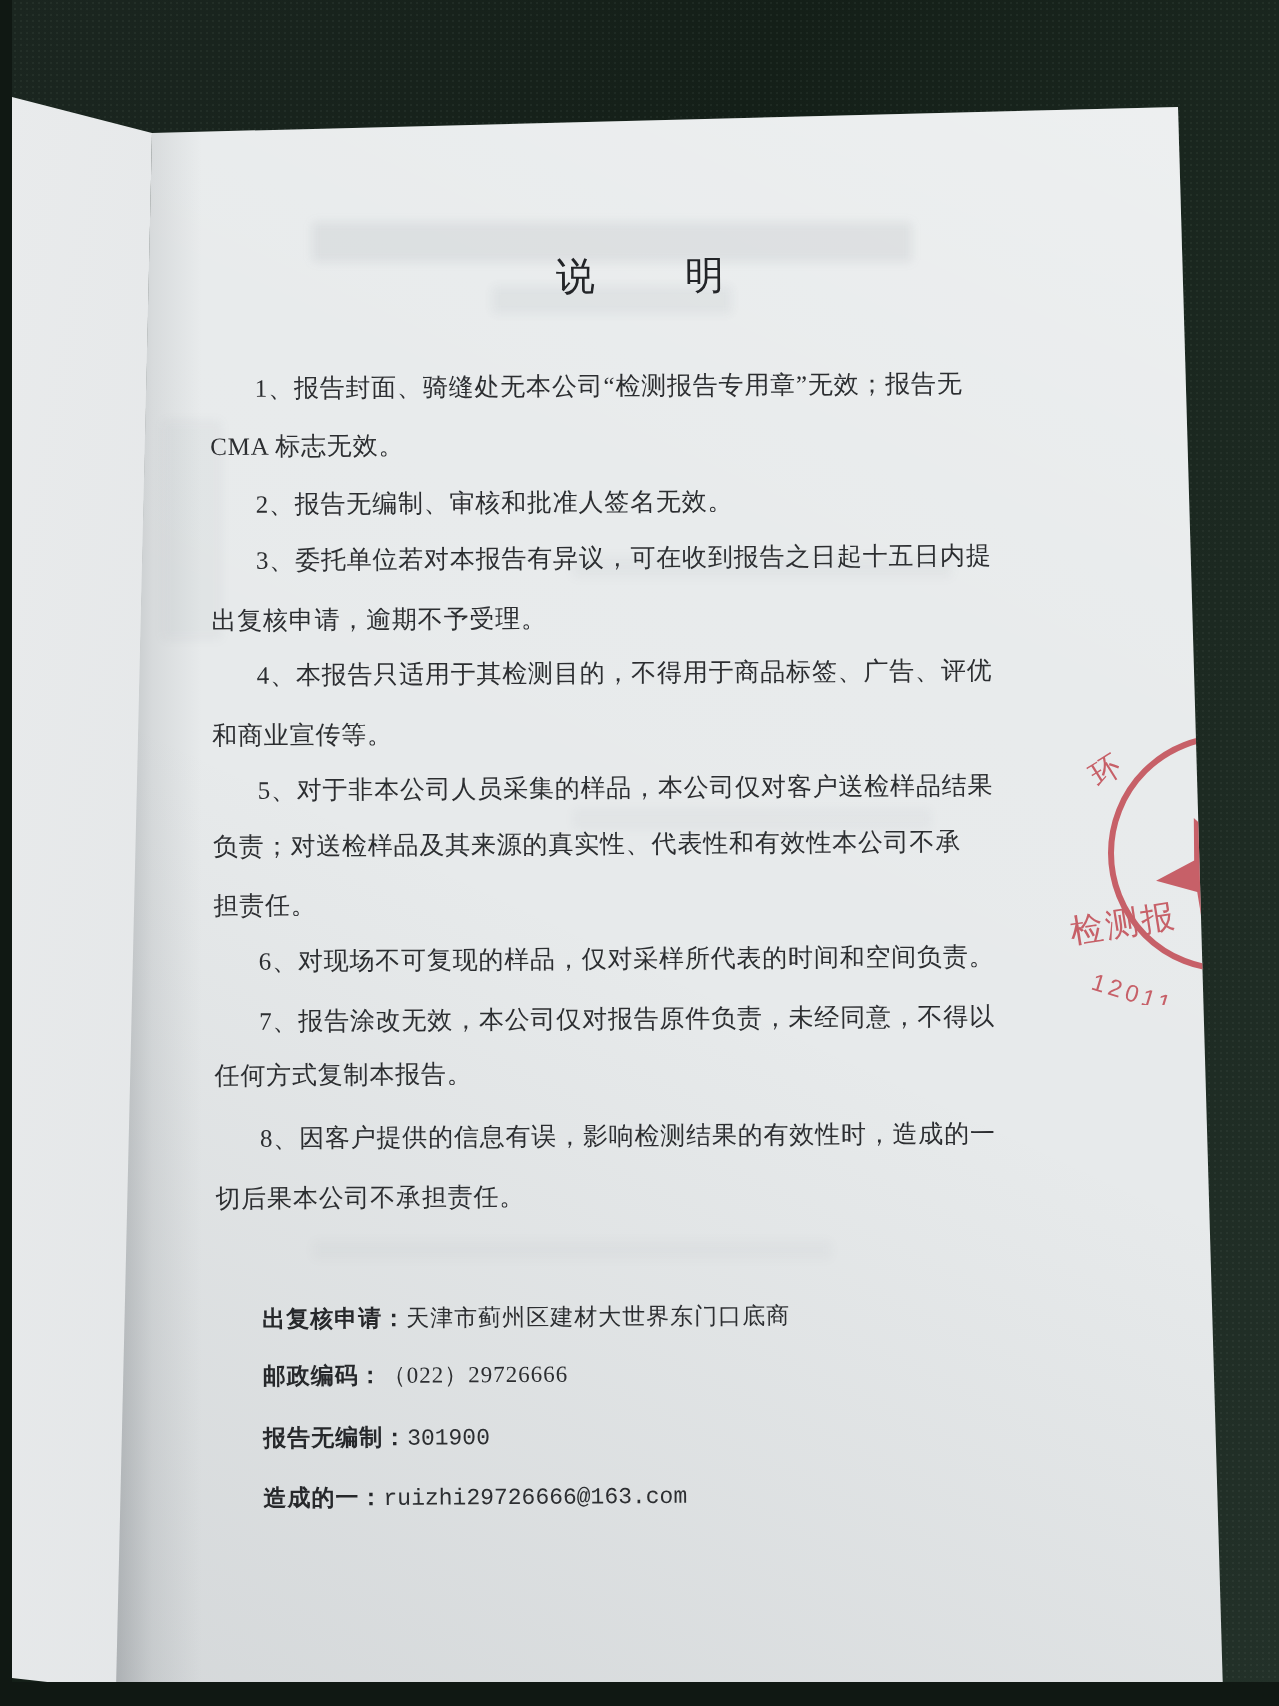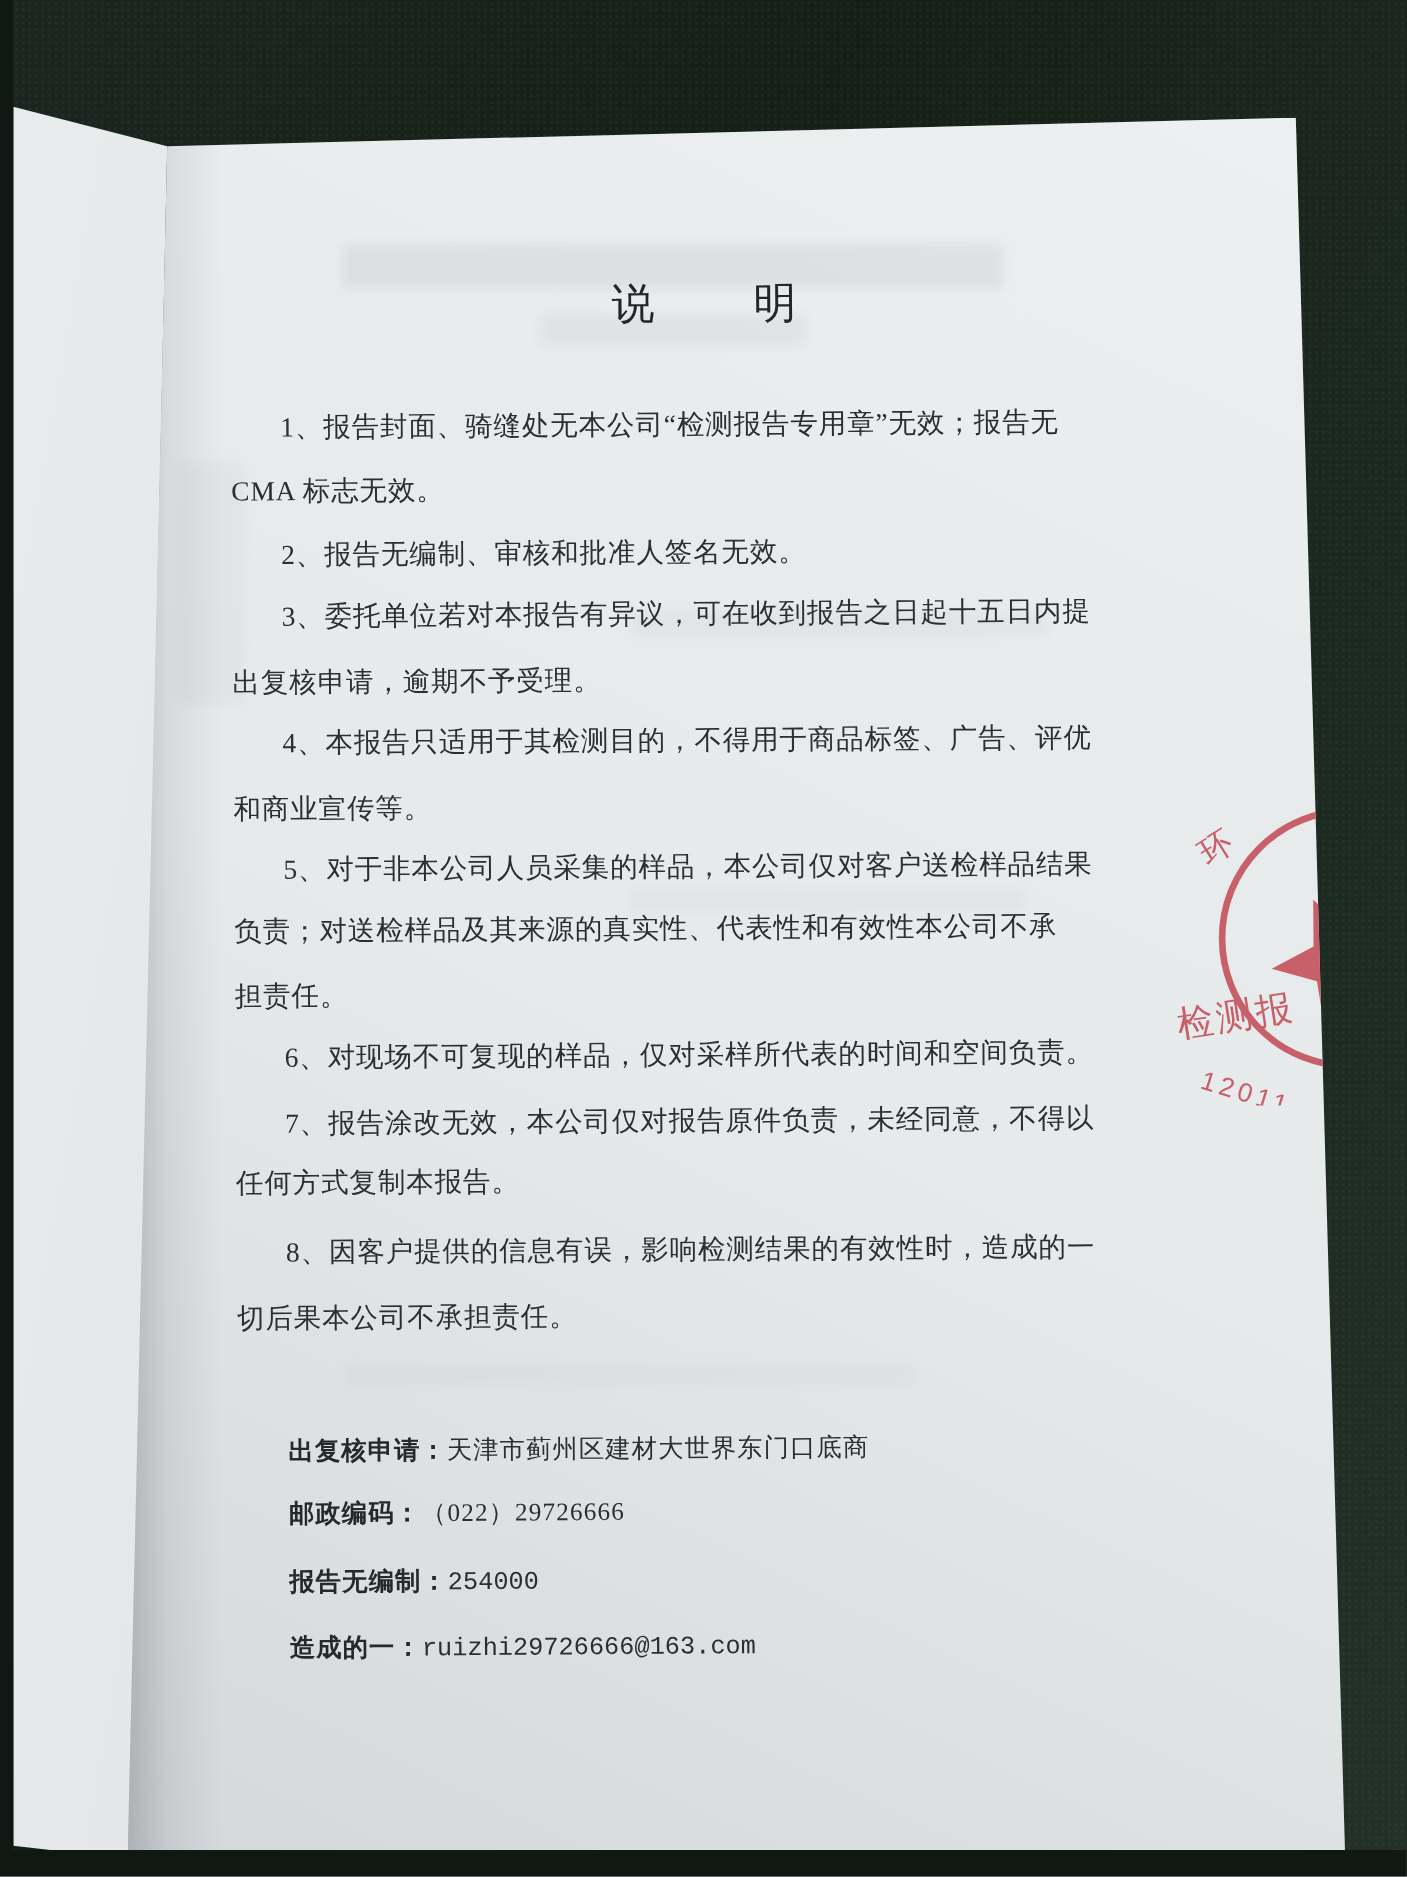--- a/index.html
+++ b/index.html
@@ -88,21 +88,21 @@
       <div class="line indent" style="top:1119px;">8、因客户提供的信息有误，影响检测结果的有效性时，造成的一</div>
       <div class="line" style="top:1179px;">切后果本公司不承担责任。</div>
 
       <div class="contact-row" style="top:1301px;">
         <span class="contact-label">出复核申请：</span><span class="contact-value">天津市蓟州区建材大世界东门口底商</span>
       </div>
       <div class="contact-row" style="top:1358px;">
         <span class="contact-label">邮政编码：</span><span class="contact-value">（022）29726666</span>
       </div>
       <div class="contact-row" style="top:1420px;">
-        <span class="contact-label">报告无编制：</span><span class="contact-value mono">254000</span>
+        <span class="contact-label">报告无编制：</span><span class="contact-value mono">301900</span>
       </div>
       <div class="contact-row" style="top:1480px;">
         <span class="contact-label">造成的一：</span><span class="contact-value mono">ruizhi29726666@163.com</span>
       </div>
     </div>
 
     <svg class="stamp-svg" width="210" height="300" viewBox="0 0 210 300">
       <g opacity="0.88">
         <circle cx="185" cy="148" r="116" fill="none" stroke="#c24d56" stroke-width="6"></circle>
         <g transform="rotate(-24 175 165)">

